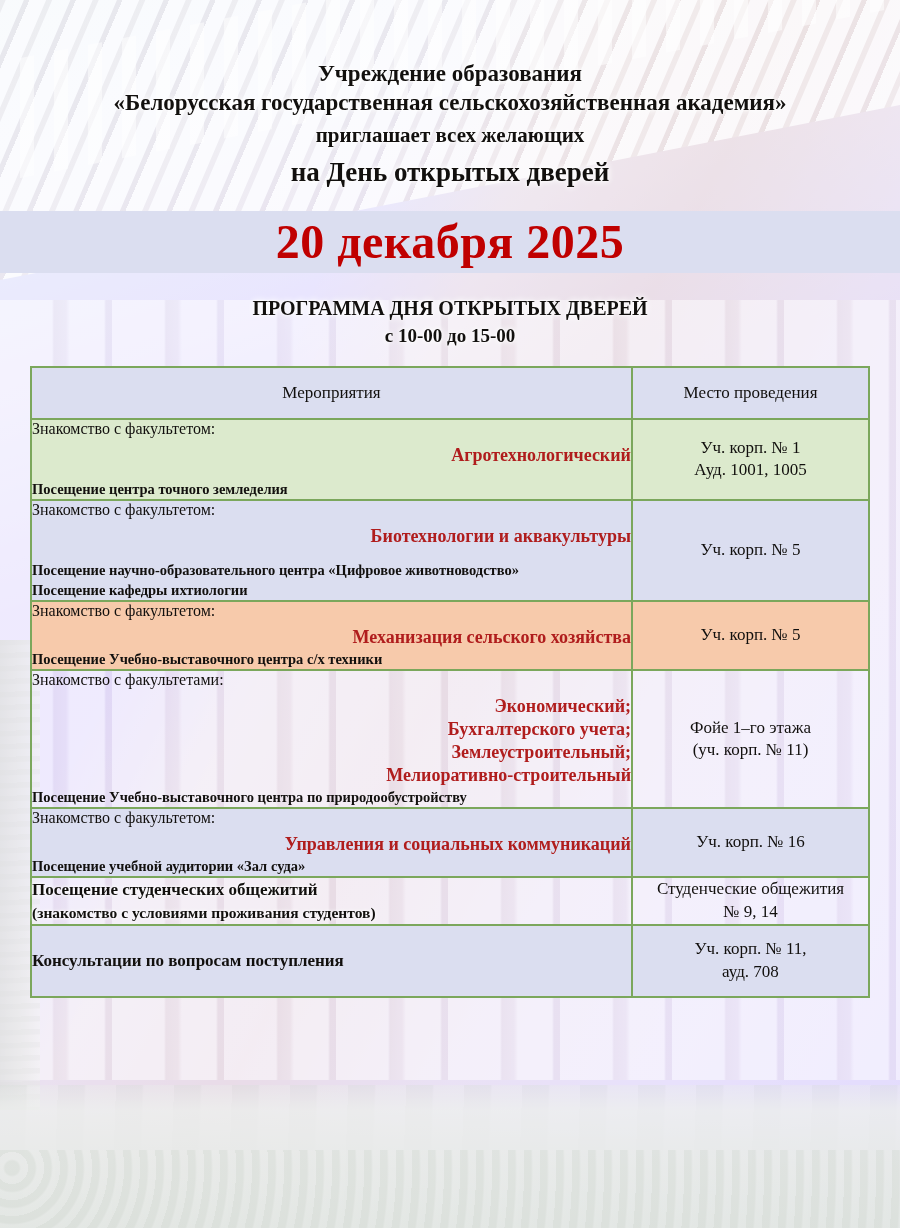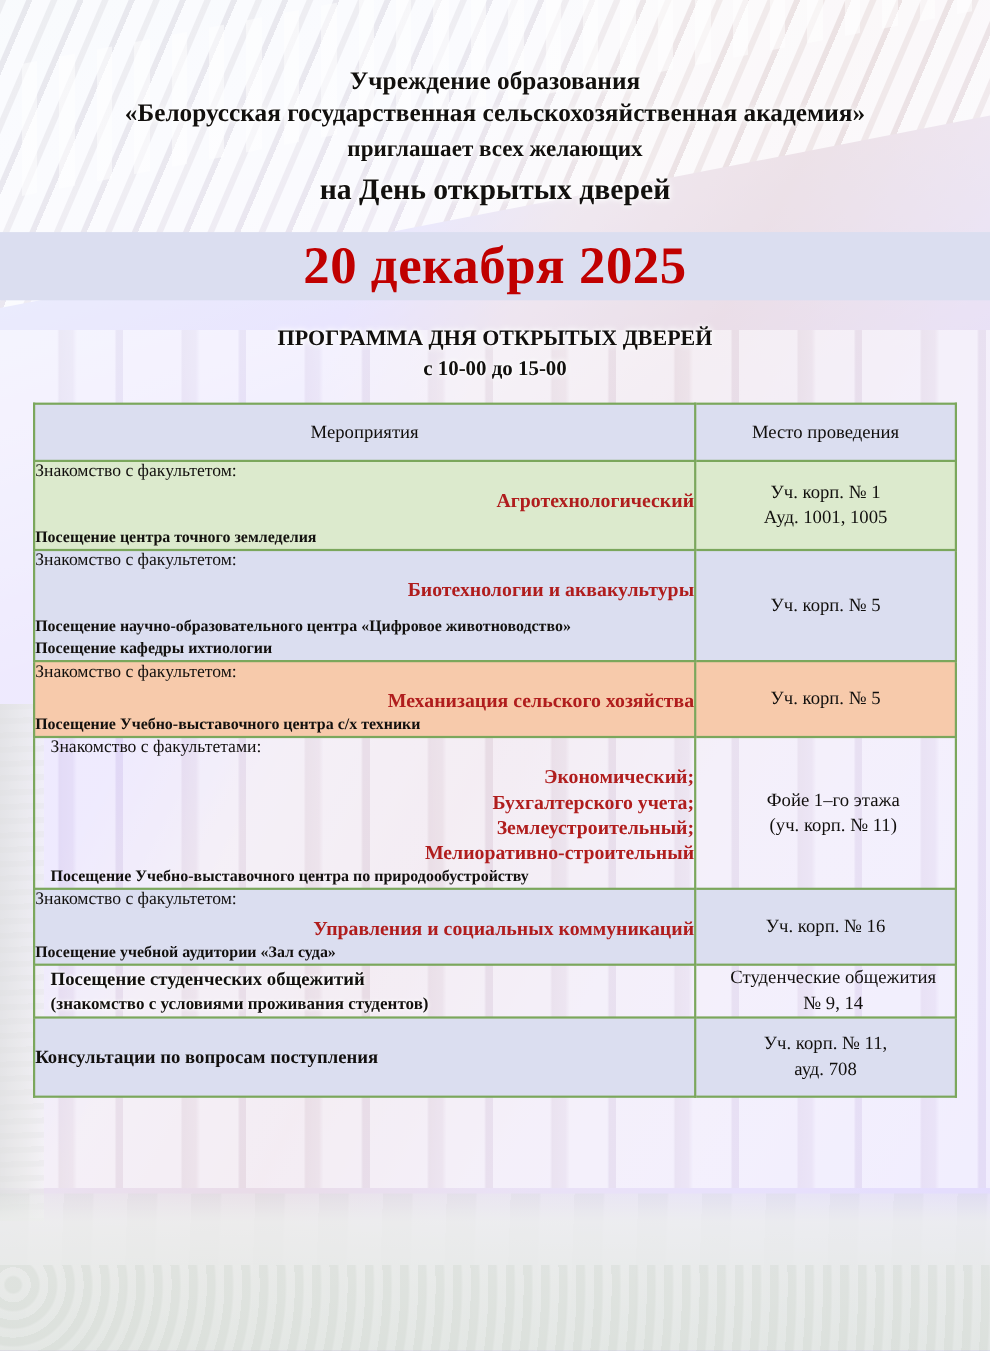--- a/index.html
+++ b/index.html
@@ -285,21 +285,21 @@
     text-align: left;
   }
   .visit-spaced {
     margin-top: 12px;
   }
 
   
   .row-green  > td { background: #dceacd; }
   .row-lav    > td { background: #dbdef0; }
   .row-peach  > td { background: #f7caab; }
-  .row-clear  > td { background: transparent; padding-left: 14px; }
+  .row-clear  > td { background: transparent; }
 
   
   .cell-center {
     font-size: 17px;
     font-weight: bold;
     color: #12100e;
     line-height: 1.4;
     padding: 10px;
     text-shadow: 0 0 3px #fff, 0 0 5px #fff;
   }

